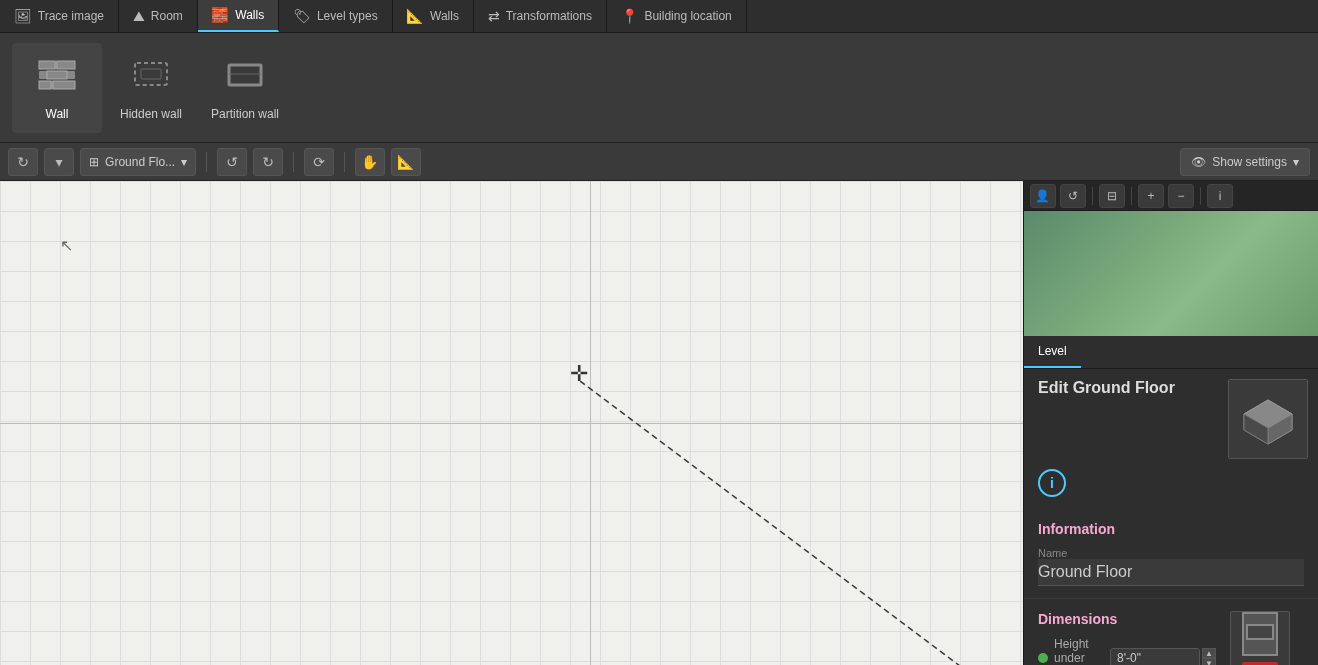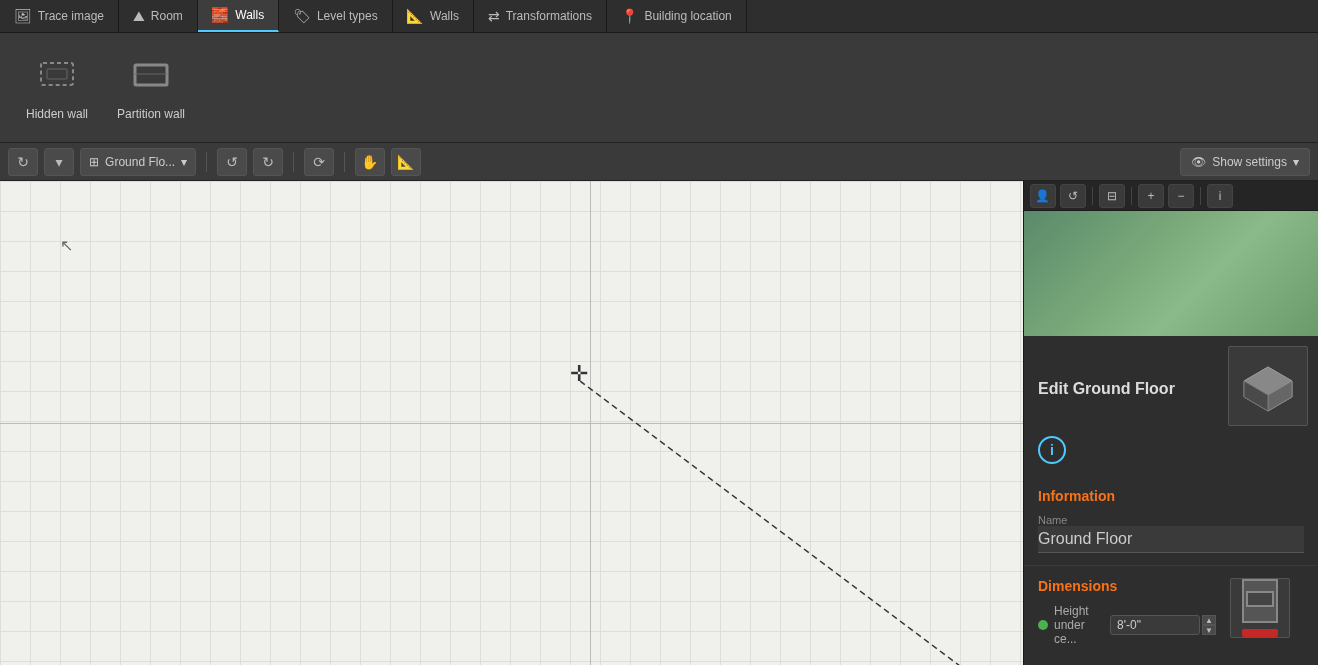--- a/index.html
+++ b/index.html
@@ -222,21 +222,21 @@
       border-bottom: 2px solid transparent;
     }
     .props-tab.active {
       color: #fff;
       border-bottom: 2px solid #4ec9ff;
     }
     .props-section { padding: 12px 14px; border-bottom: 1px solid #3a3a3a; }
     .props-section-title {
       font-size: 14px;
       font-weight: bold;
-      color: #f97316;
+      color: #f9a8d4;
       margin-bottom: 10px;
     }
     .props-field-label { font-size: 11px; color: #888; }
     .props-field-value {
       font-size: 16px;
       color: #ccc;
       background: #3a3a3a;
       border: none;
       border-bottom: 1px solid #555;
       padding: 4px 0;
@@ -384,20 +384,35 @@
     <span class="nav-tab-icon">⇄</span>
     <span>Transformations</span>
   </div>
   <div class="nav-tab">
     <span class="nav-tab-icon">📍</span>
     <span>Building location</span>
   </div>
 </div>
 
 <div id="tool-bar">
+  <div class="tool-item active">
+    <span class="tool-icon">
+      <svg width="40" height="38" viewBox="0 0 40 38">
+        <rect x="2" y="6" width="36" height="8" fill="#888" rx="1"></rect>
+        <rect x="2" y="16" width="36" height="8" fill="#888" rx="1"></rect>
+        <rect x="2" y="26" width="36" height="8" fill="#888" rx="1"></rect>
+        <rect x="2" y="6" width="16" height="8" fill="none" stroke="#aaa" stroke-width="1"></rect>
+        <rect x="20" y="6" width="18" height="8" fill="none" stroke="#aaa" stroke-width="1"></rect>
+        <rect x="10" y="16" width="20" height="8" fill="none" stroke="#aaa" stroke-width="1"></rect>
+        <rect x="2" y="26" width="12" height="8" fill="none" stroke="#aaa" stroke-width="1"></rect>
+        <rect x="16" y="26" width="22" height="8" fill="none" stroke="#aaa" stroke-width="1"></rect>
+      </svg>
+    </span>
+    <span>Wall</span>
+  </div>
   <div class="tool-item">
     <span class="tool-icon">
       <svg width="40" height="38" viewBox="0 0 40 38">
         <rect x="4" y="8" width="32" height="22" fill="none" stroke="#888" stroke-width="2" stroke-dasharray="4,3" rx="2"></rect>
         <rect x="10" y="14" width="20" height="10" fill="none" stroke="#666" stroke-width="1" rx="1"></rect>
       </svg>
     </span>
     <span>Hidden wall</span>
   </div>
   <div class="tool-item">
@@ -465,22 +480,27 @@
       <div class="preview-separator"></div>
       <div class="preview-btn">ℹ</div>
     </div>
 
     <div id="preview-3d" style="height:125px;">
       
     </div>
 
     <div id="props-panel">
 
-
-      <div style="display:flex; align-items:center; justify-content:space-between;">
+      <div id="props-tabs">
+        <div class="props-tab active">
+          <span>Level</span>
+        </div>
+      </div>
+
+      <div style="display:flex; align-items:flex-start; justify-content:space-between;">
         <div class="edit-ground-floor-title">
           <span>Edit Ground Floor</span>
         </div>
         <div class="level-icon-area">
           <svg width="60" height="54" viewBox="0 0 60 54">
 
             <polygon points="30,8 54,22 54,38 30,52 6,38 6,22" fill="#5a5a5a" stroke="#888" stroke-width="1"></polygon>
             <polygon points="30,8 54,22 30,36 6,22" fill="#888" stroke="#999" stroke-width="1"></polygon>
             <polygon points="30,36 54,22 54,38 30,52" fill="#666" stroke="#888" stroke-width="1"></polygon>
             <polygon points="6,22 30,36 30,52 6,38" fill="#4a4a4a" stroke="#777" stroke-width="1"></polygon>

